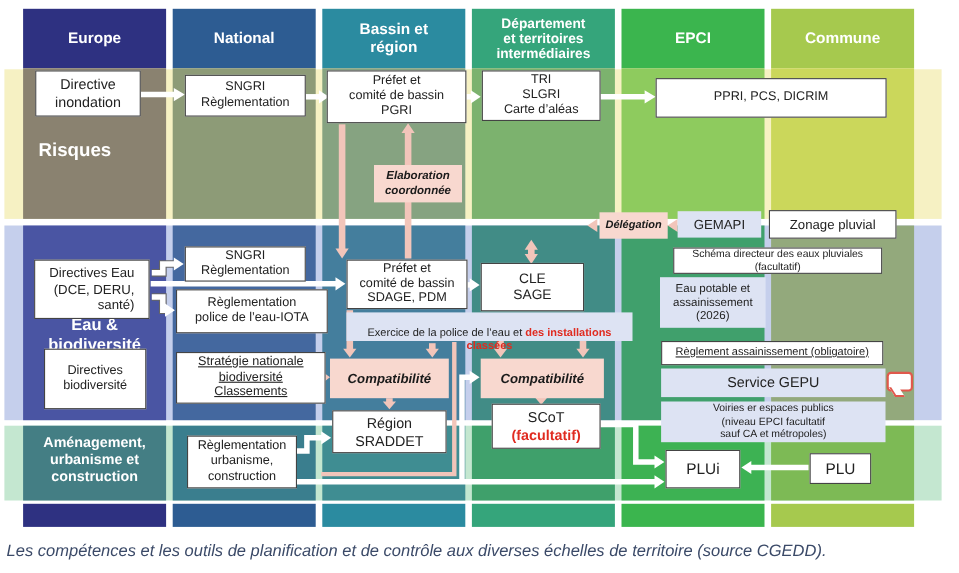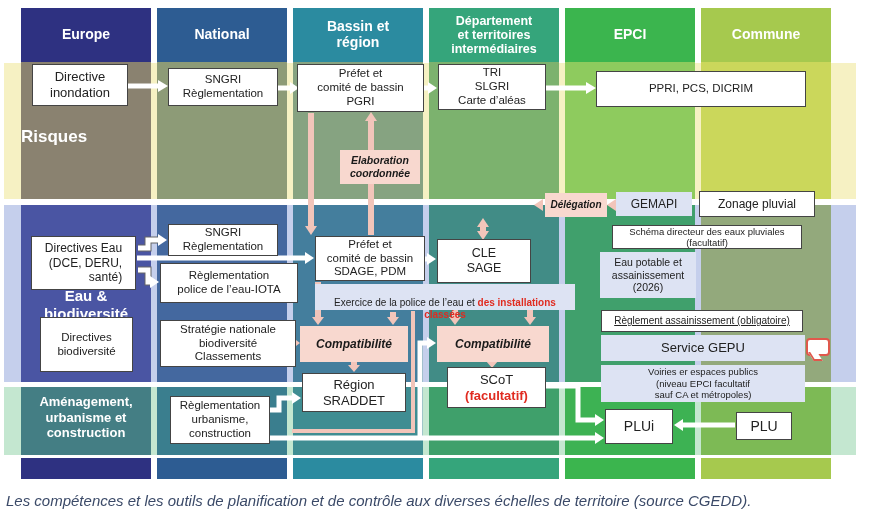--- a/index.html
+++ b/index.html
@@ -152,21 +152,21 @@
         <polygon points="312,317 324,317 318,325"></polygon>
         <polygon points="387,317 399,317 393,325"></polygon>
         <polygon points="449,317 461,317 455,325"></polygon>
         <polygon points="524,317 536,317 530,325"></polygon>
         <polygon points="348,365 360,365 354,372"></polygon>
         <polygon points="486,361 498,361 492,368"></polygon>
         <polygon points="292,337 292,349 300,343"></polygon>
       </g>
     </svg>
 
-    <div class="rowlabel" style="left:21px;top:127px;width:110px;font-size:17px;text-align:left;padding-left:0;">Risques</div>
+    <div class="rowlabel" style="left:21px;top:127px;width:110px;font-size:17px;text-align:left;padding-left:14px;">Risques</div>
     <div class="rowlabel" style="left:21px;top:287px;width:130px;font-size:15px;">Eau &amp; biodiversité</div>
     <div class="rowlabel" style="left:21px;top:394px;width:130px;font-size:13px;">Aménagement,
 urbanisme et
 construction</div>
 
     <div class="bx wbox" style="left:32px;top:64px;width:96px;height:42px;font-size:13px;">Directive
 inondation</div>
     <div class="bx wbox" style="left:168px;top:68px;width:110px;height:38px;">SNGRI
 Règlementation</div>
     <div class="bx wbox" style="left:297px;top:64px;width:127px;height:48px;">Préfet et
@@ -185,21 +185,21 @@
 
     <div class="bx wbox" style="left:31px;top:236px;width:105px;height:54px;font-size:12px;text-align:right;">Directives Eau
 (DCE, DERU,
 santé)</div>
     <div class="bx wbox" style="left:168px;top:224px;width:110px;height:32px;">SNGRI
 Règlementation</div>
     <div class="bx wbox" style="left:160px;top:263px;width:138px;height:40px;">Règlementation
 police de l’eau-IOTA</div>
     <div class="bx wbox" style="left:40px;top:317px;width:93px;height:55px;">Directives
 biodiversité</div>
-    <div class="bx wbox" style="left:160px;top:320px;width:136px;height:47px;">Stratégie nationale
+    <div class="bx wbox" style="left:160px;top:320px;width:136px;height:47px;text-decoration:underline;">Stratégie nationale
 biodiversité
 Classements</div>
     <div class="bx wbox" style="left:315px;top:236px;width:110px;height:45px;">Préfet et
 comité de bassin
 SDAGE, PDM</div>
     <div class="bx wbox" style="left:437px;top:239px;width:94px;height:44px;font-size:12.5px;">CLE
 SAGE</div>
     <div class="bx lbox" style="left:315px;top:284px;width:260px;height:26px;font-size:10px;display:block;padding-top:1px;">
       <span class="policetext">Exercice de la police de l’eau et</span><span class="policetext red"> des installations classées</span>
     </div>

